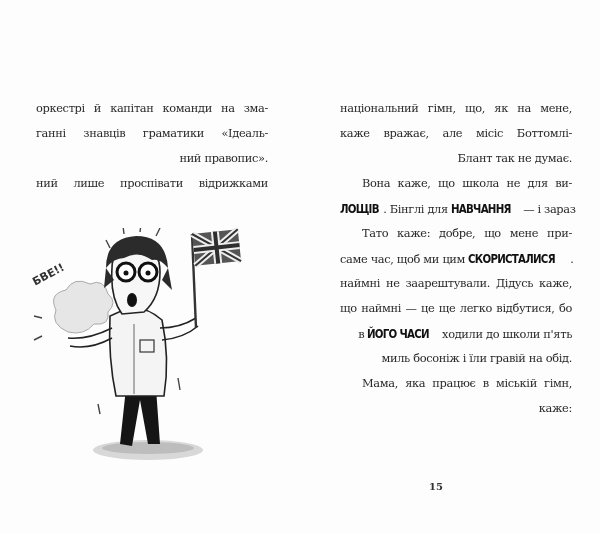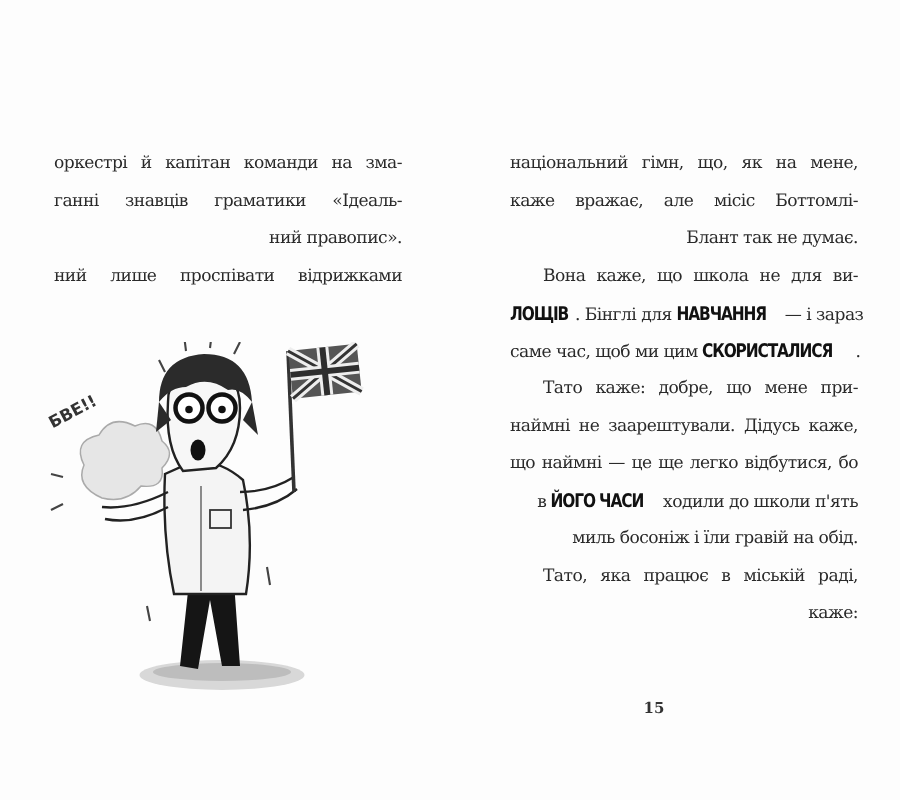--- a/index.html
+++ b/index.html
@@ -29,21 +29,21 @@
       font-weight: bold;
       font-size: 12.5px;
       letter-spacing: -0.9px;
       transform: scaleX(0.82);
       display: inline-block;
       transform-origin: left center;
       margin-right: -4px;
       color: #111;
     }
     .page-number {
-      position: absolute; left: 129px; top: 467px;
+      position: absolute; left: 129px; top: 481px;
       font-size: 10px; font-weight: bold; color: #333;
       font-family: "DejaVu Serif", serif;
     }
     .illustration {
       position: absolute; left: 28px; top: 228px; width: 230px; height: 240px;
     }
   </style>
 </head>
 <body>
 
@@ -116,23 +116,23 @@
   </div>
 </div>
 
 <div class="page page-right">
   <div class="text-block right-text">
     <span class="line just">національний гімн, що, як на мене,</span>
     <span class="line just">каже вражає, але місіс Боттомлі-</span>
     <span class="line">Блант так не думає.</span>
     <span class="line just indent">Вона каже, що школа не для ви-</span>
     <span class="line"><span class="caps">ЛОЩІВ</span><span>. Бінглі для </span><span class="caps">НАВЧАННЯ</span><span> — і зараз</span></span>
+    <span class="line just indent">Тато каже: добре, що мене при-</span>
     <span class="line"><span>саме час, щоб ми цим </span><span class="caps">СКОРИСТАЛИСЯ</span><span>.</span></span>
-    <span class="line just indent">Тато каже: добре, що мене при-</span>
     <span class="line just">наймні не заарештували. Дідусь каже,</span>
     <span class="line just">що наймні — це ще легко відбутися, бо</span>
     <span class="line"><span>в </span><span class="caps">ЙОГО ЧАСИ</span><span> ходили до школи п'ять</span></span>
     <span class="line">миль босоніж і їли гравій на обід.</span>
-    <span class="line just indent">Тато, яка працює в міській раді,</span>
+    <span class="line just indent">Мама, яка працює в міській гімн,</span>
     <span class="line">каже:</span>
   </div>
   <div class="page-number">15</div>
 </div>
 
 </body></html>

